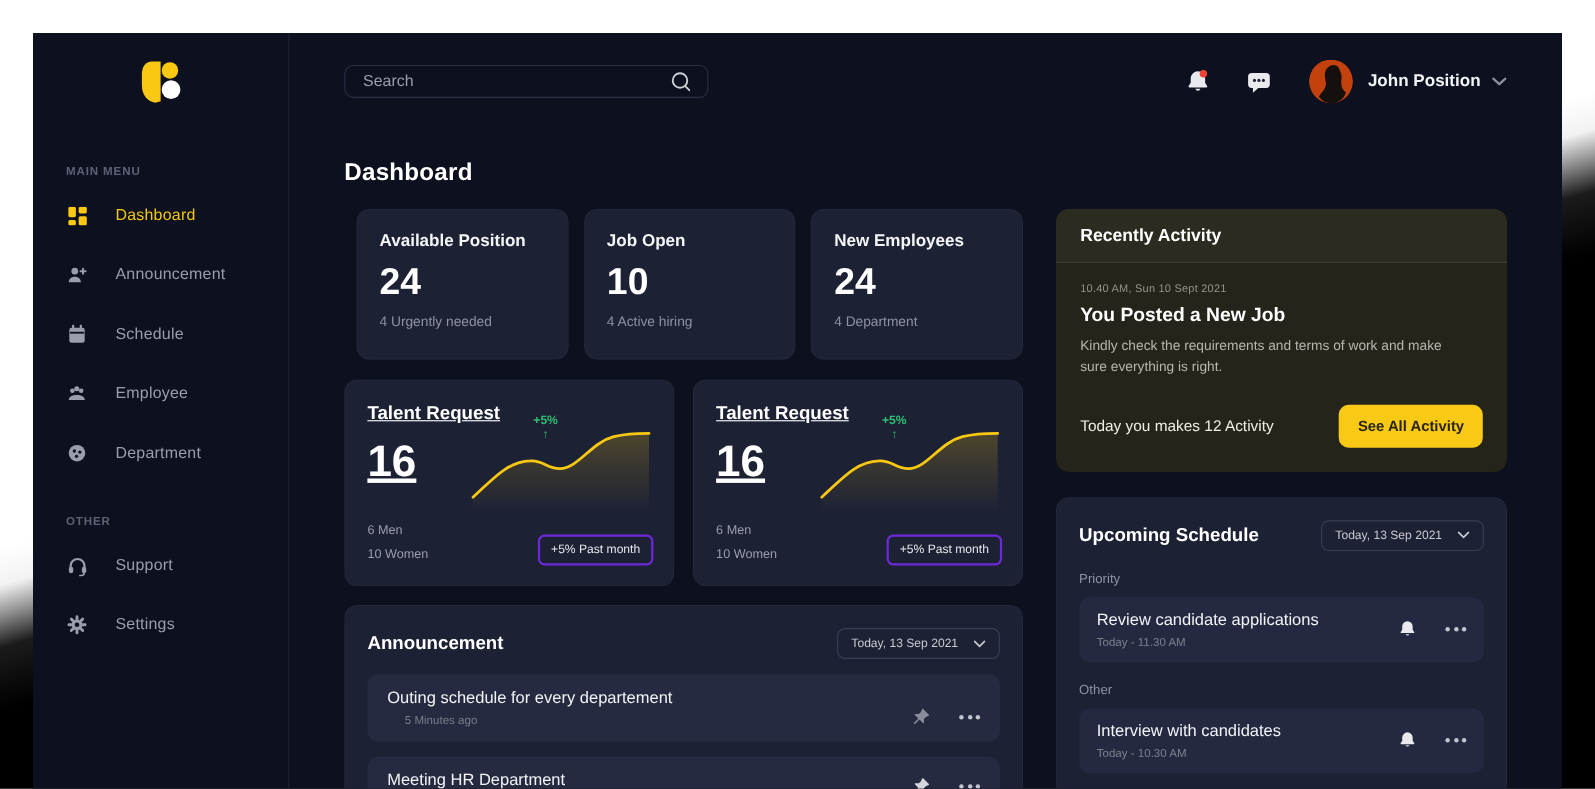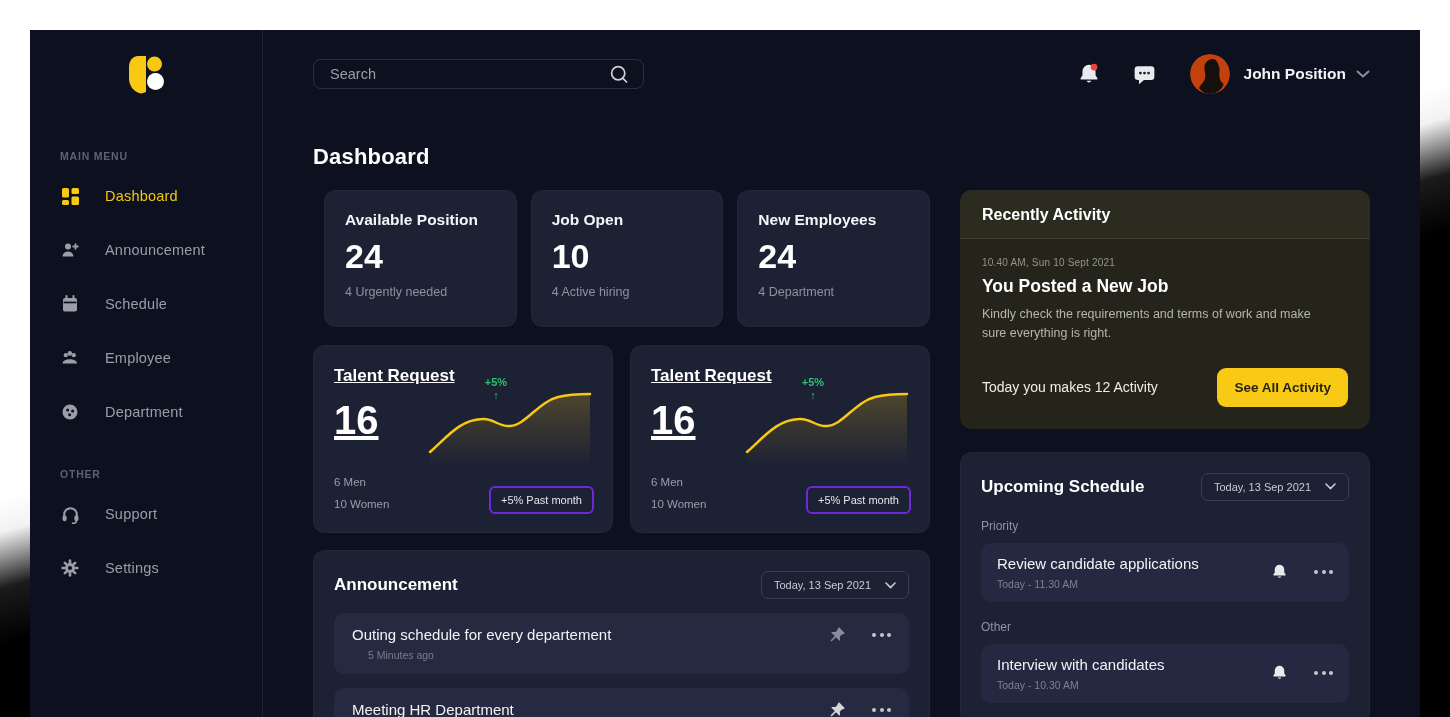--- a/index.html
+++ b/index.html
@@ -51,21 +51,21 @@
   .talent-value { font-size:40px; font-weight:700; margin-top:12px; }
   .spark { position:absolute; right:16px; top:34px; width:170px; height:85px; }
   .trend { position:absolute; right:96px; top:30px; width:40px; text-align:center; color:#2fbf71; font-size:11px; font-weight:700; line-height:1.2; }
   .talent-bottom { position:absolute; left:20px; bottom:16px; font-size:11.5px; color:#9b9daa; line-height:1.9; }
   .talent-badge { position:absolute; right:18px; bottom:18px; border:2px solid #6d28d9; border-radius:6px; padding:6px 10px; font-size:11px; color:#e5e6ec; }
   
   .announce-card { margin-top:17px; padding:20px; min-height:300px; }
   .card-head { display:flex; align-items:center; justify-content:space-between; }
   .card-head-title { font-size:17px; font-weight:700; }
   .date-chip { display:flex; align-items:center; gap:14px; border:1px solid #3a3e54; border-radius:7px; padding:7px 12px; font-size:11px; color:#c9cad2; cursor:pointer; }
-  .a-row { display:flex; align-items:flex-start; background:#262a40; border-radius:10px; padding:13px 18px; margin-top:14px; }
+  .a-row { display:flex; align-items:flex-end; background:#262a40; border-radius:10px; padding:13px 18px; margin-top:14px; }
   .a-row-txt { flex:1; min-width:0; }
   .a-row-title { font-size:15px; color:#f2f3f6; }
   .a-row-time { font-size:10.5px; color:#797c89; margin-top:6px;padding-left:16px; }
   .row-icons { display:flex; align-items:center; gap:26px; margin-left:12px; }
   .dots { display:flex; gap:3.5px; cursor:pointer; }
   .dots i { width:4px; height:4px; border-radius:50%; background:#c4c6cf; display:block; }
   
   .ra-card { border-radius:12px; overflow:hidden; background:#25241a; }
   .ra-head { padding:16px 22px 14px; background:#2c2b20; font-size:16px; font-weight:700; border-bottom:1px solid #3e3d30; }
   .ra-body { padding:18px 22px 22px; }

